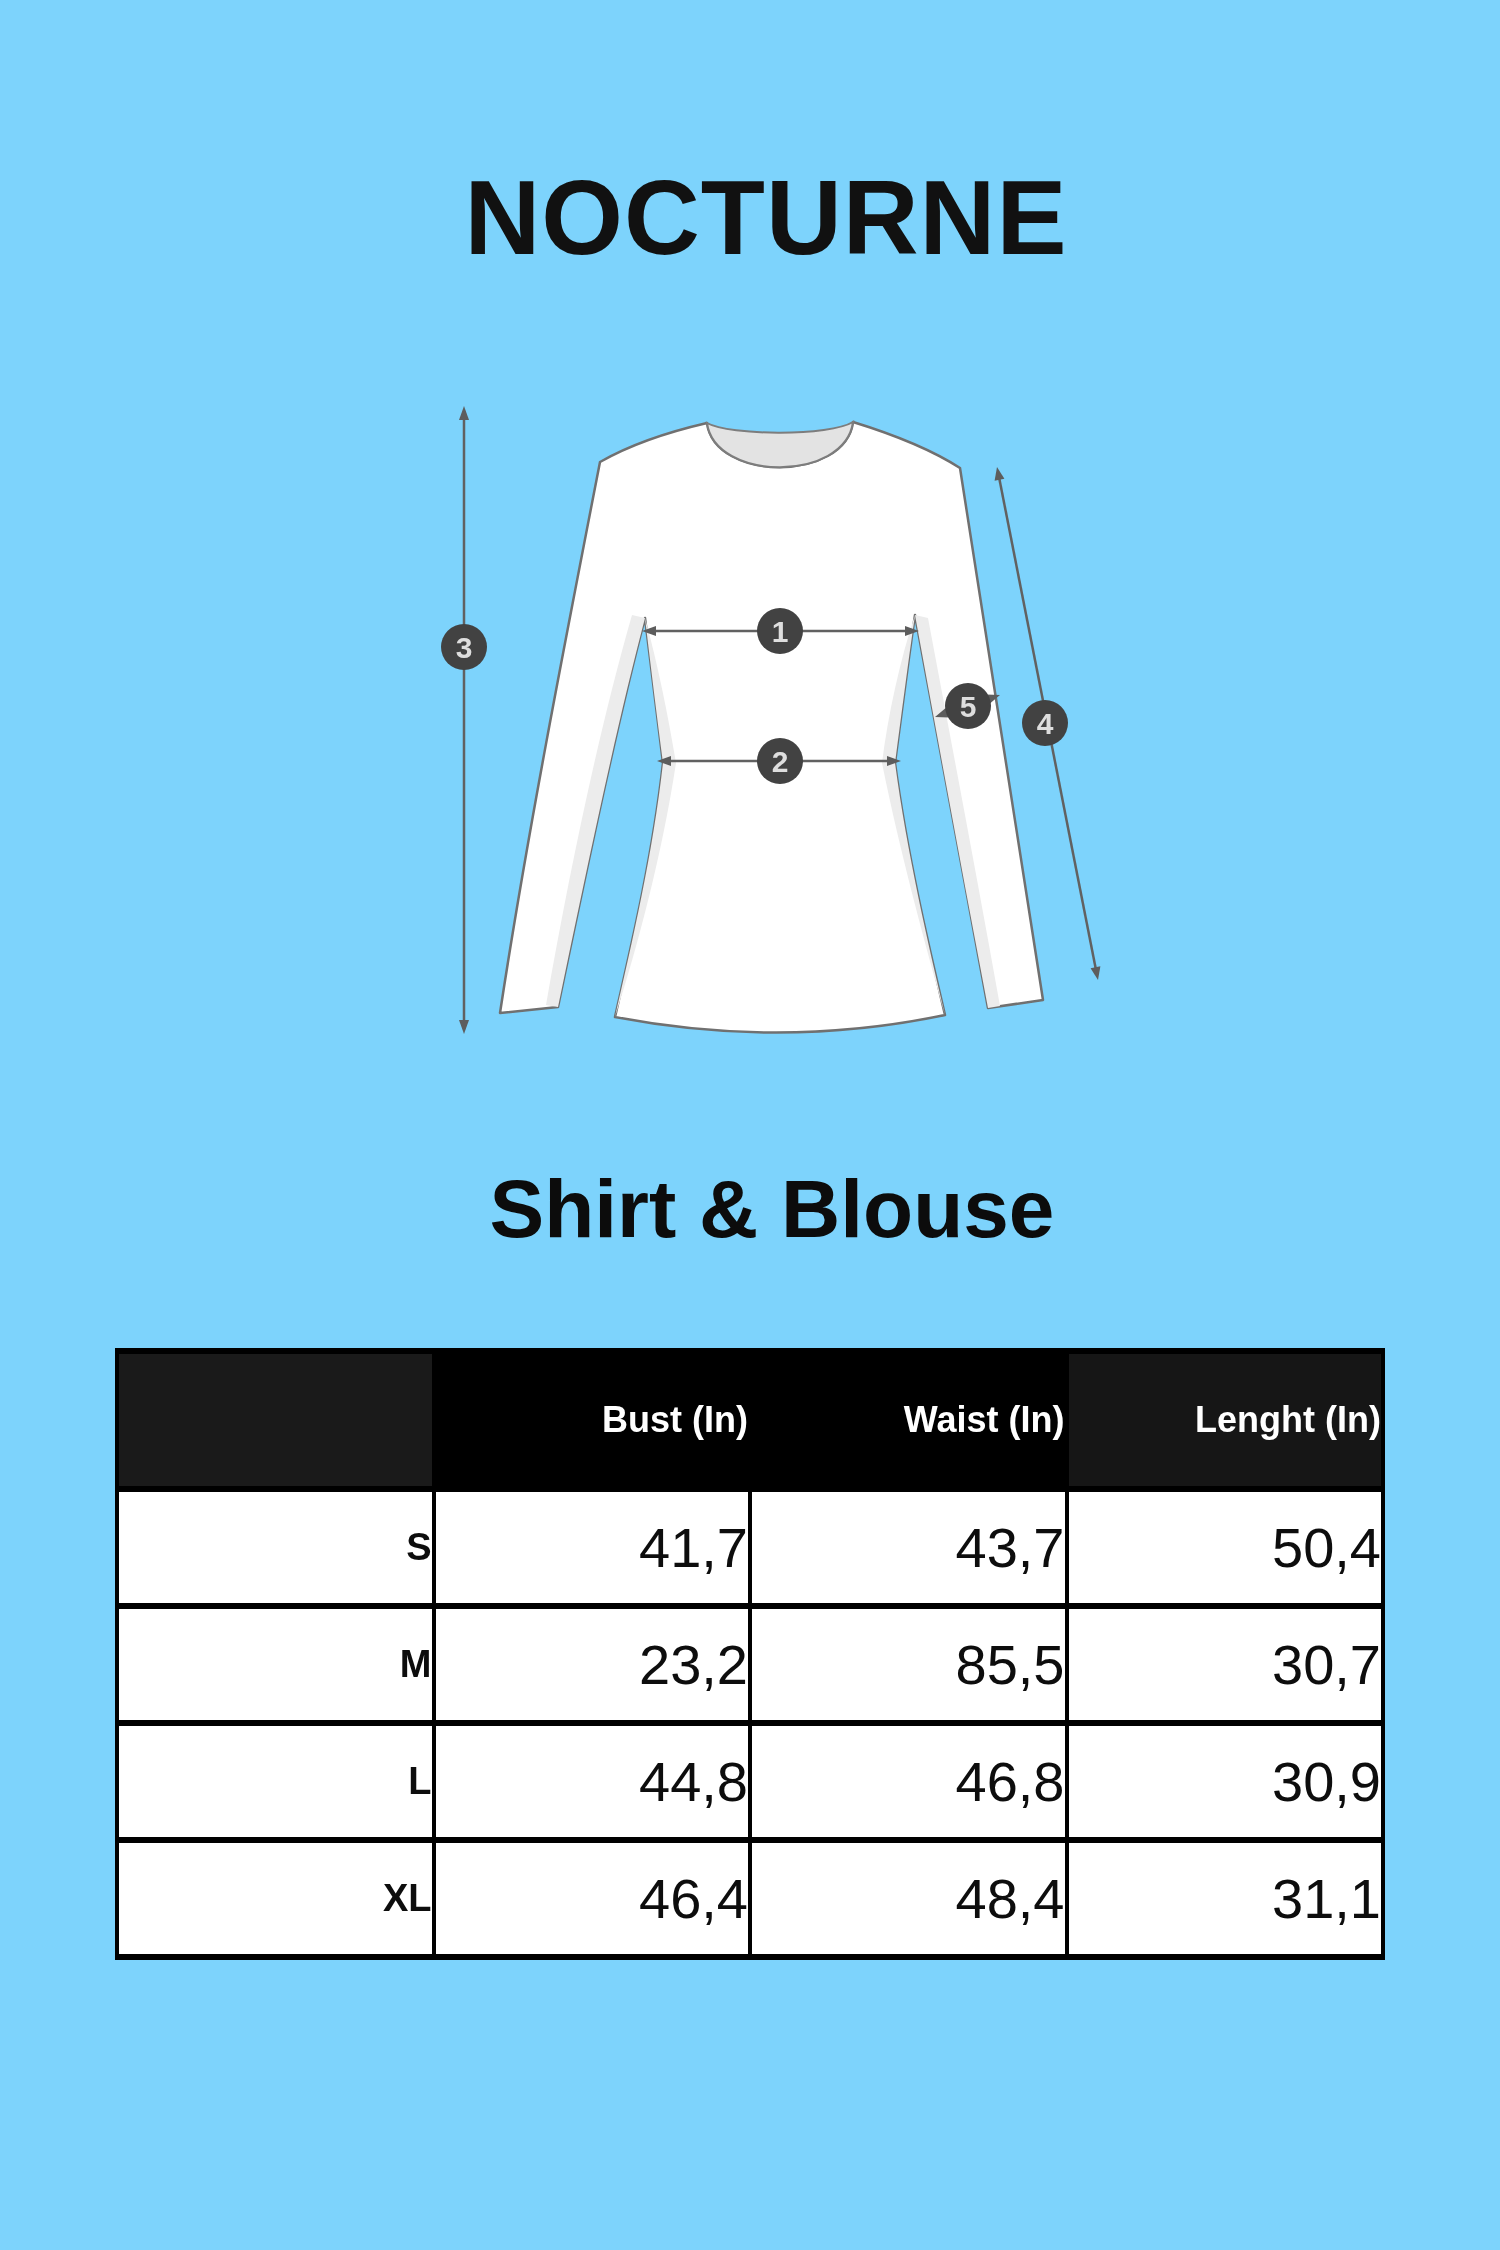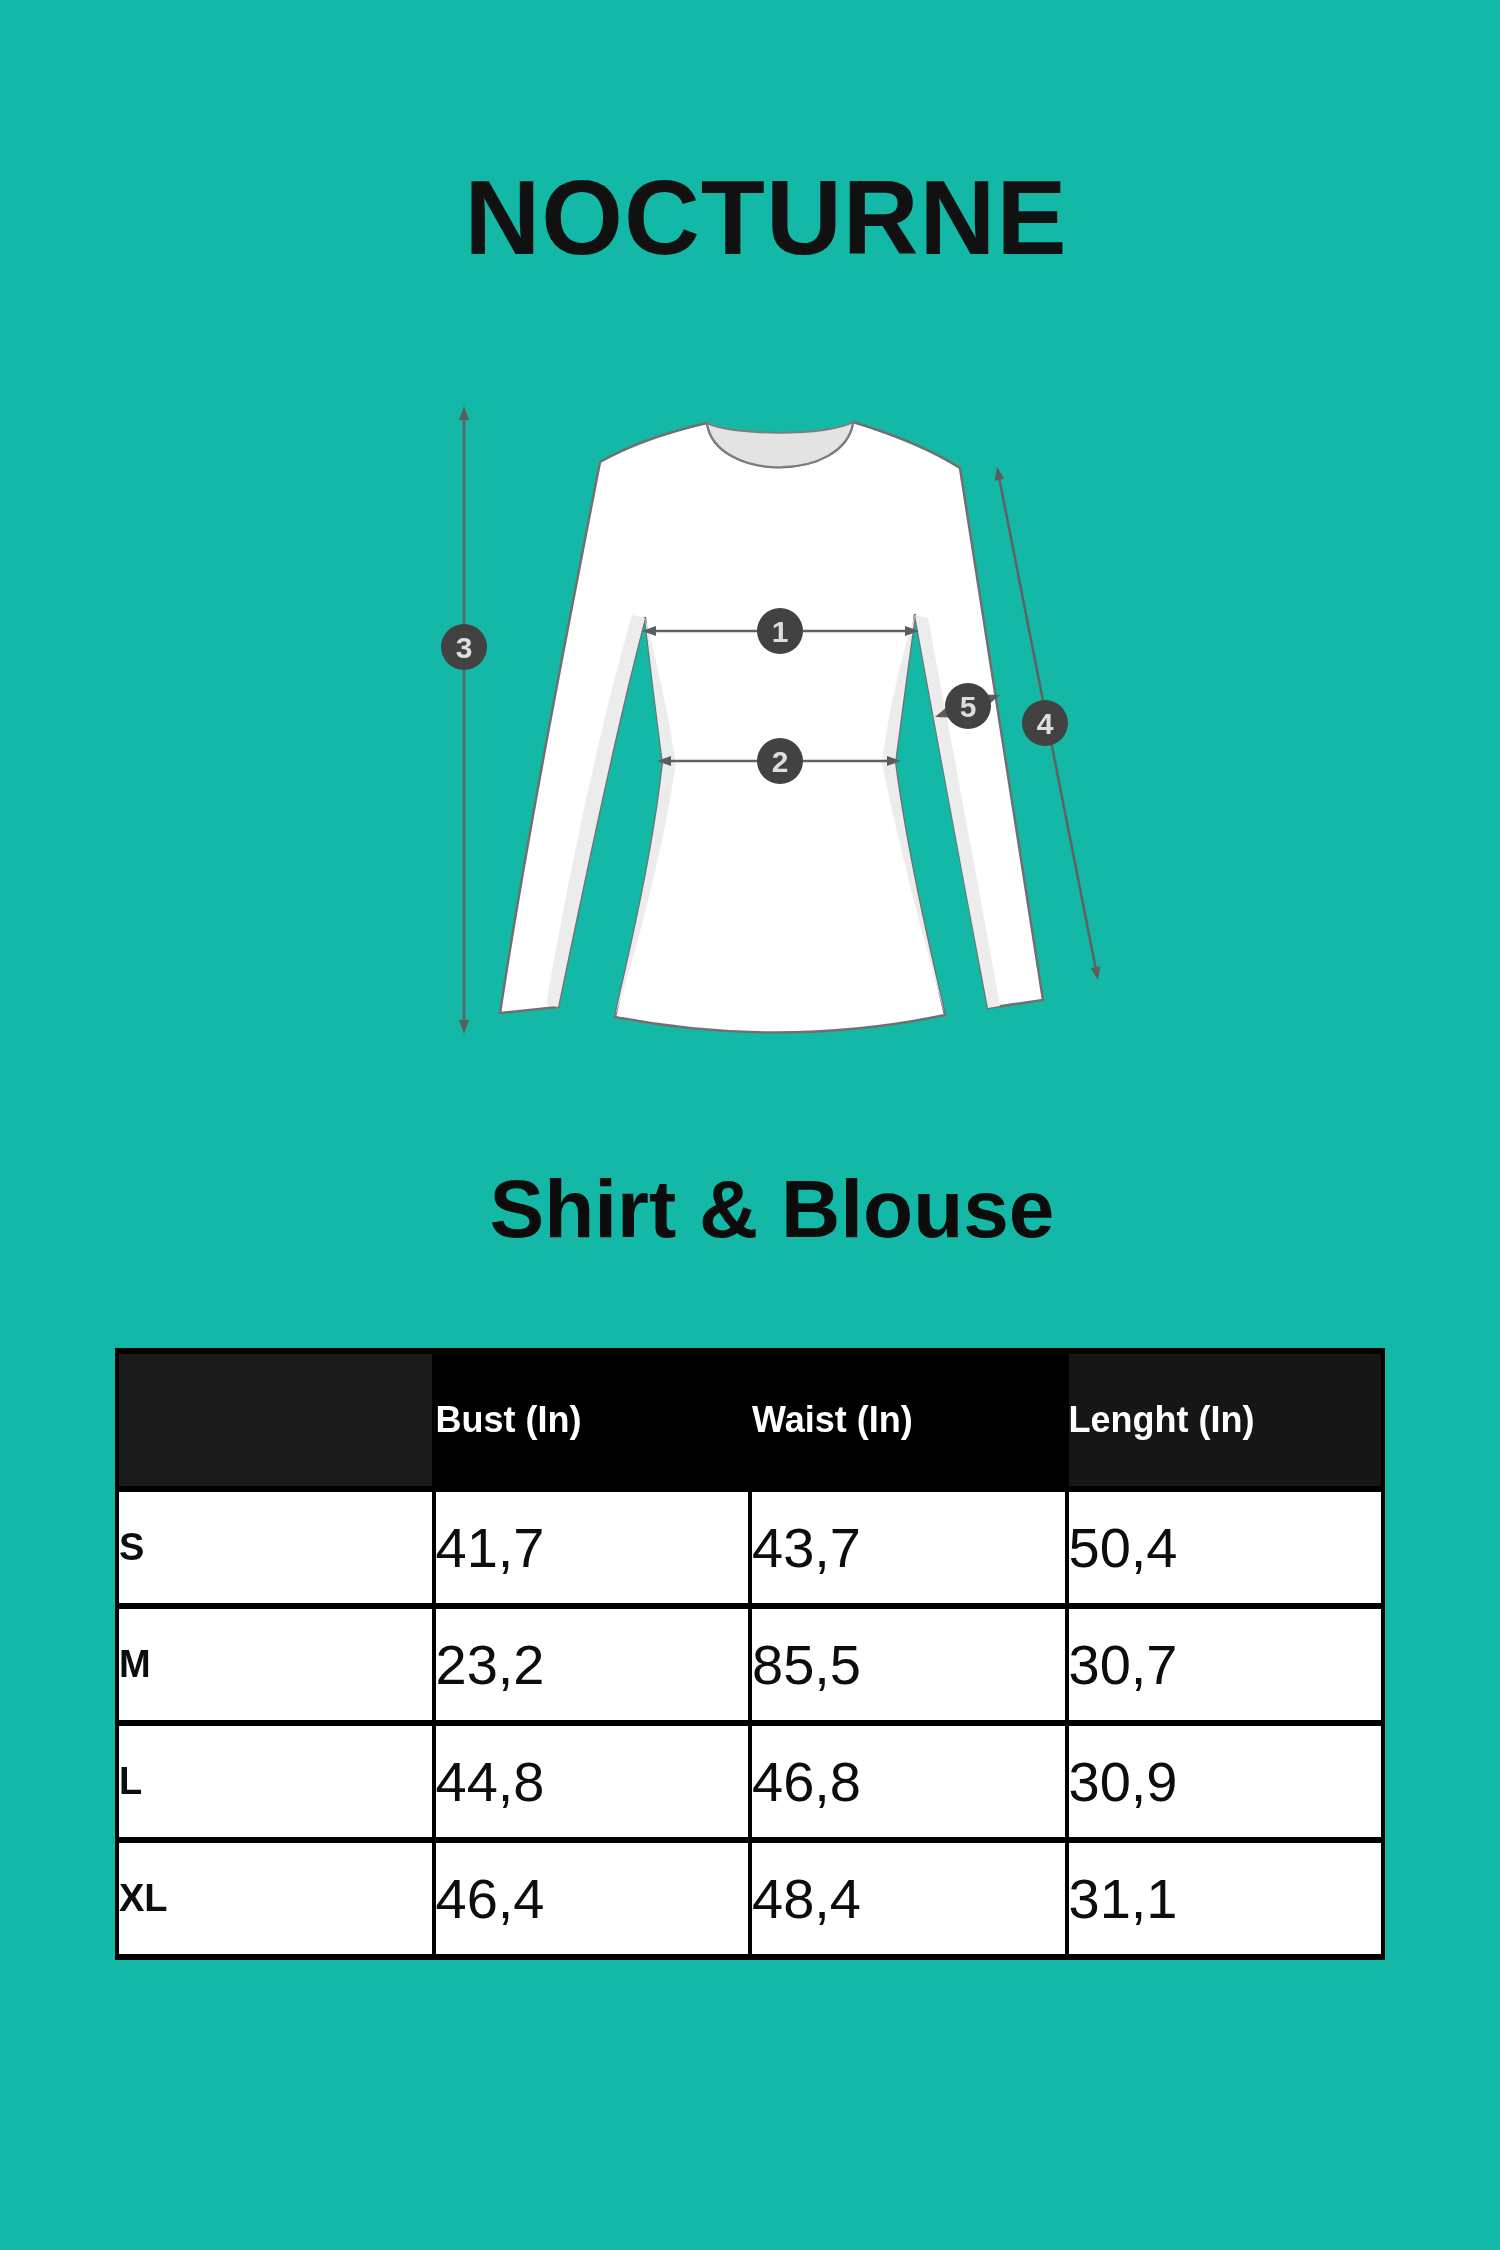--- a/index.html
+++ b/index.html
@@ -1,20 +1,20 @@
 <!DOCTYPE html>
 <html><head>
 <meta charset="utf-8">
 <style>
   html,body{margin:0;padding:0;background:#ffffff;}
   .page{
     position:relative;
     width:1500px;
     height:2250px;
-    background:#14b8a6;
+    background:#7dd3fc;
     overflow:hidden;
     font-family:"Liberation Sans", sans-serif;
     color:#0d0d0d;
   }
   .brand-title{
     position:absolute;
     top:165px; left:0; width:100%;
     text-align:center;
     font-size:105px;
     font-weight:bold;
@@ -44,21 +44,21 @@
     position:absolute;
     left:115px; top:1348px;
     width:1270px;
     border-collapse:collapse;
     table-layout:fixed;
   }
   .size-table th, .size-table td{
     border:4px solid #000;
     border-top-width:6px;
     border-bottom-width:6px;
-    text-align:left;
+    text-align:right;
     vertical-align:middle;
     padding:0;
   }
   .size-table thead tr{ height:138px; }
   .size-table tbody tr{ height:117px; }
   .size-table th{
     background:#000000;
     color:#ffffff;
     font-size:36px;
     font-weight:bold;

